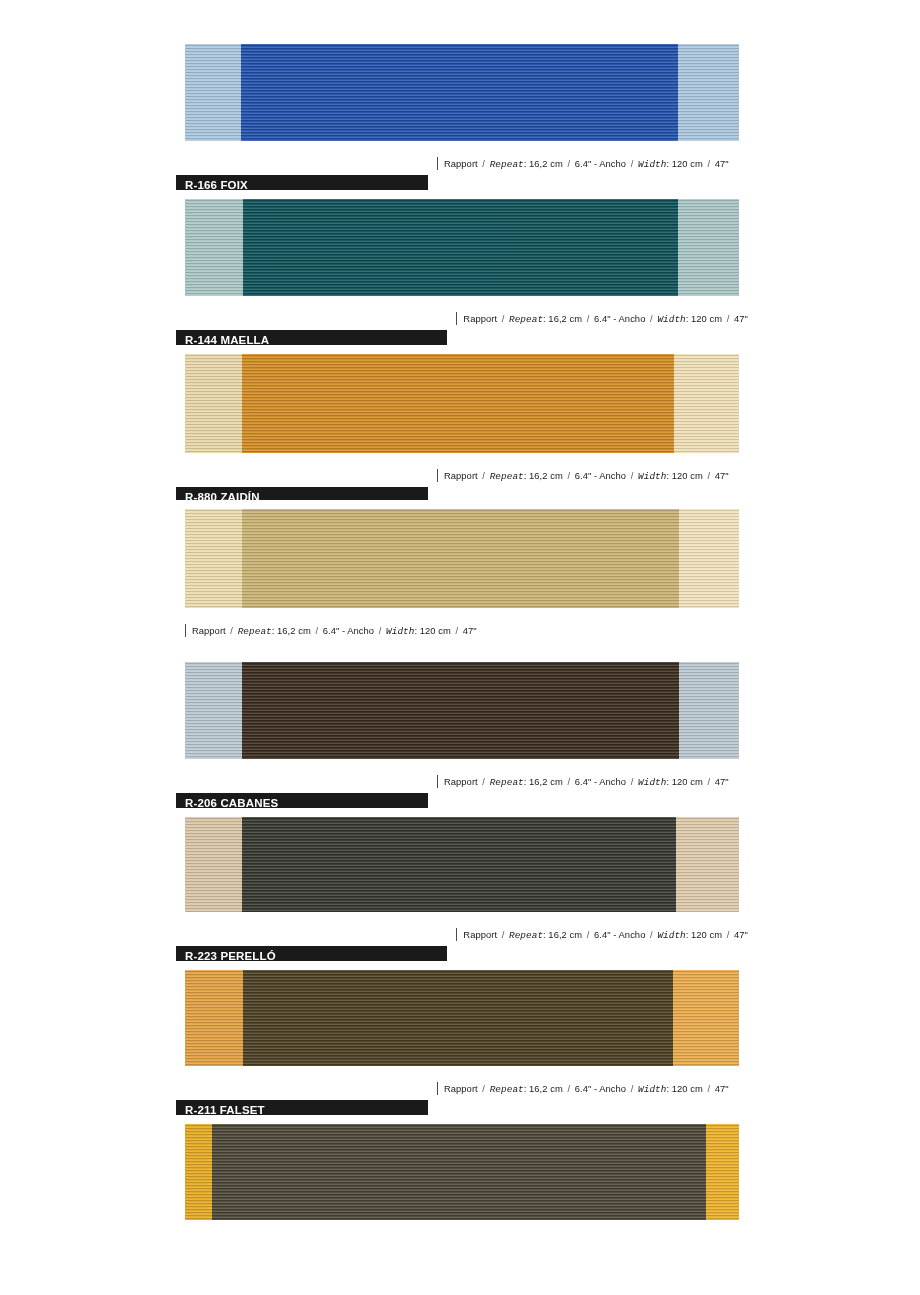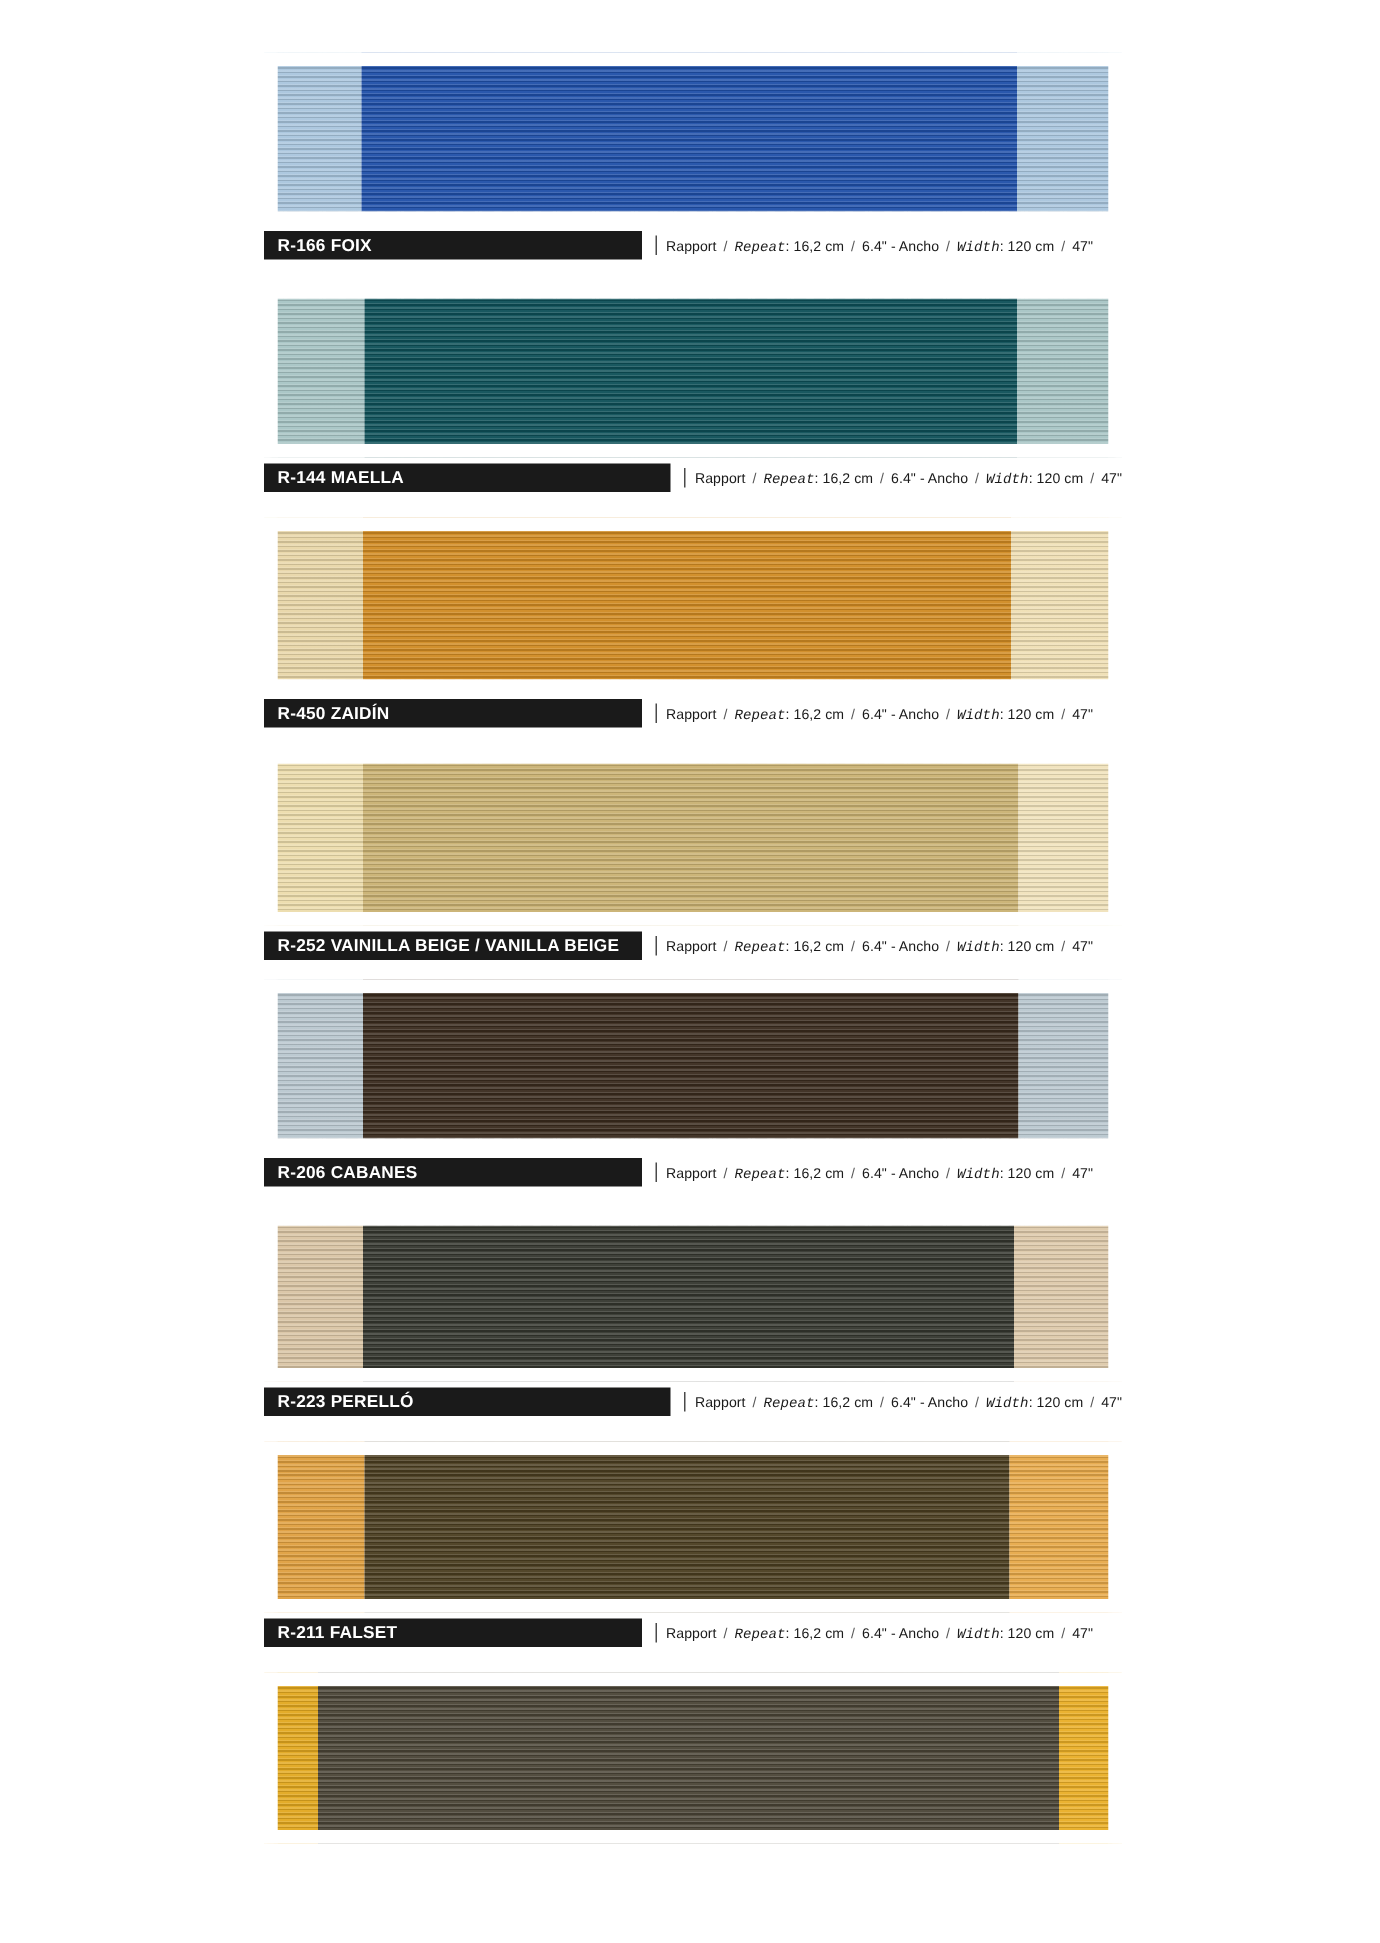--- a/index.html
+++ b/index.html
@@ -131,20 +131,21 @@
     color: #ffffff;
     height: 19px;
     display: flex;
     align-items: center;
     padding: 0 10px 0 9px;
     box-sizing: border-box;
     font-size: 11.5px;
     letter-spacing: 0.15px;
     white-space: nowrap;
     font-weight: 600;
+    margin-top: 21px;
   }
 
   .spec {
     display: flex;
     align-items: center;
     margin-left: 9px;
     font-size: 9.4px;
     color: #1a1a1a;
     white-space: nowrap;
     letter-spacing: 0.05px;
@@ -214,44 +215,41 @@
           <div class="band mid" style="width: 432px; left: 66px; background: rgb(208, 138, 34);"></div>
           <div class="band right" style="width: 74px; left: 498px; background: rgb(239, 223, 180);"></div>
           <div class="zig-top"></div>
           <div class="zig-bot"></div>
           <div class="zig-left"></div>
           <div class="zig-right"></div>
         </div>
       </div>
       <div class="caption-row">
         <div class="name-plate" style="width: 252px;">
-          <span>R-450 ZAIDÍN</span>
+          <span>R-880 ZAIDÍN</span>
         </div>
         <div class="spec">
           <span class="tick"></span>
           <span>Rapport <span class="sep">/</span> <i>Repeat</i>: 16,2 cm <span class="sep">/</span> 6.4" - Ancho <span class="sep">/</span> <i>Width</i>: 120 cm <span class="sep">/</span> 47"</span>
         </div>
       </div>
     </div>
     <div class="swatch-entry" style="top: 500px;">
       <div class="sample-wrap" style="height: 117px;">
         <div class="sample" style="height: 117px;">
           <div class="band left" style="width: 66px; left: 0px; background: rgb(236, 220, 172);"></div>
           <div class="band mid" style="width: 437px; left: 66px; background: rgb(201, 177, 114);"></div>
           <div class="band right" style="width: 69px; left: 503px; background: rgb(240, 226, 187);"></div>
           <div class="zig-top"></div>
           <div class="zig-bot"></div>
           <div class="zig-left"></div>
           <div class="zig-right"></div>
         </div>
       </div>
       <div class="caption-row">
-        <div class="name-plate" style="width: 252px;">
-          <span>R-252 VAINILLA BEIGE / VANILLA BEIGE</span>
-        </div>
         <div class="spec">
           <span class="tick"></span>
           <span>Rapport <span class="sep">/</span> <i>Repeat</i>: 16,2 cm <span class="sep">/</span> 6.4" - Ancho <span class="sep">/</span> <i>Width</i>: 120 cm <span class="sep">/</span> 47"</span>
         </div>
       </div>
     </div>
     <div class="swatch-entry" style="top: 653px;">
       <div class="sample-wrap" style="height: 115px;">
         <div class="sample" style="height: 115px;">
           <div class="band left" style="width: 66px; left: 0px; background: rgb(185, 199, 207);"></div>

